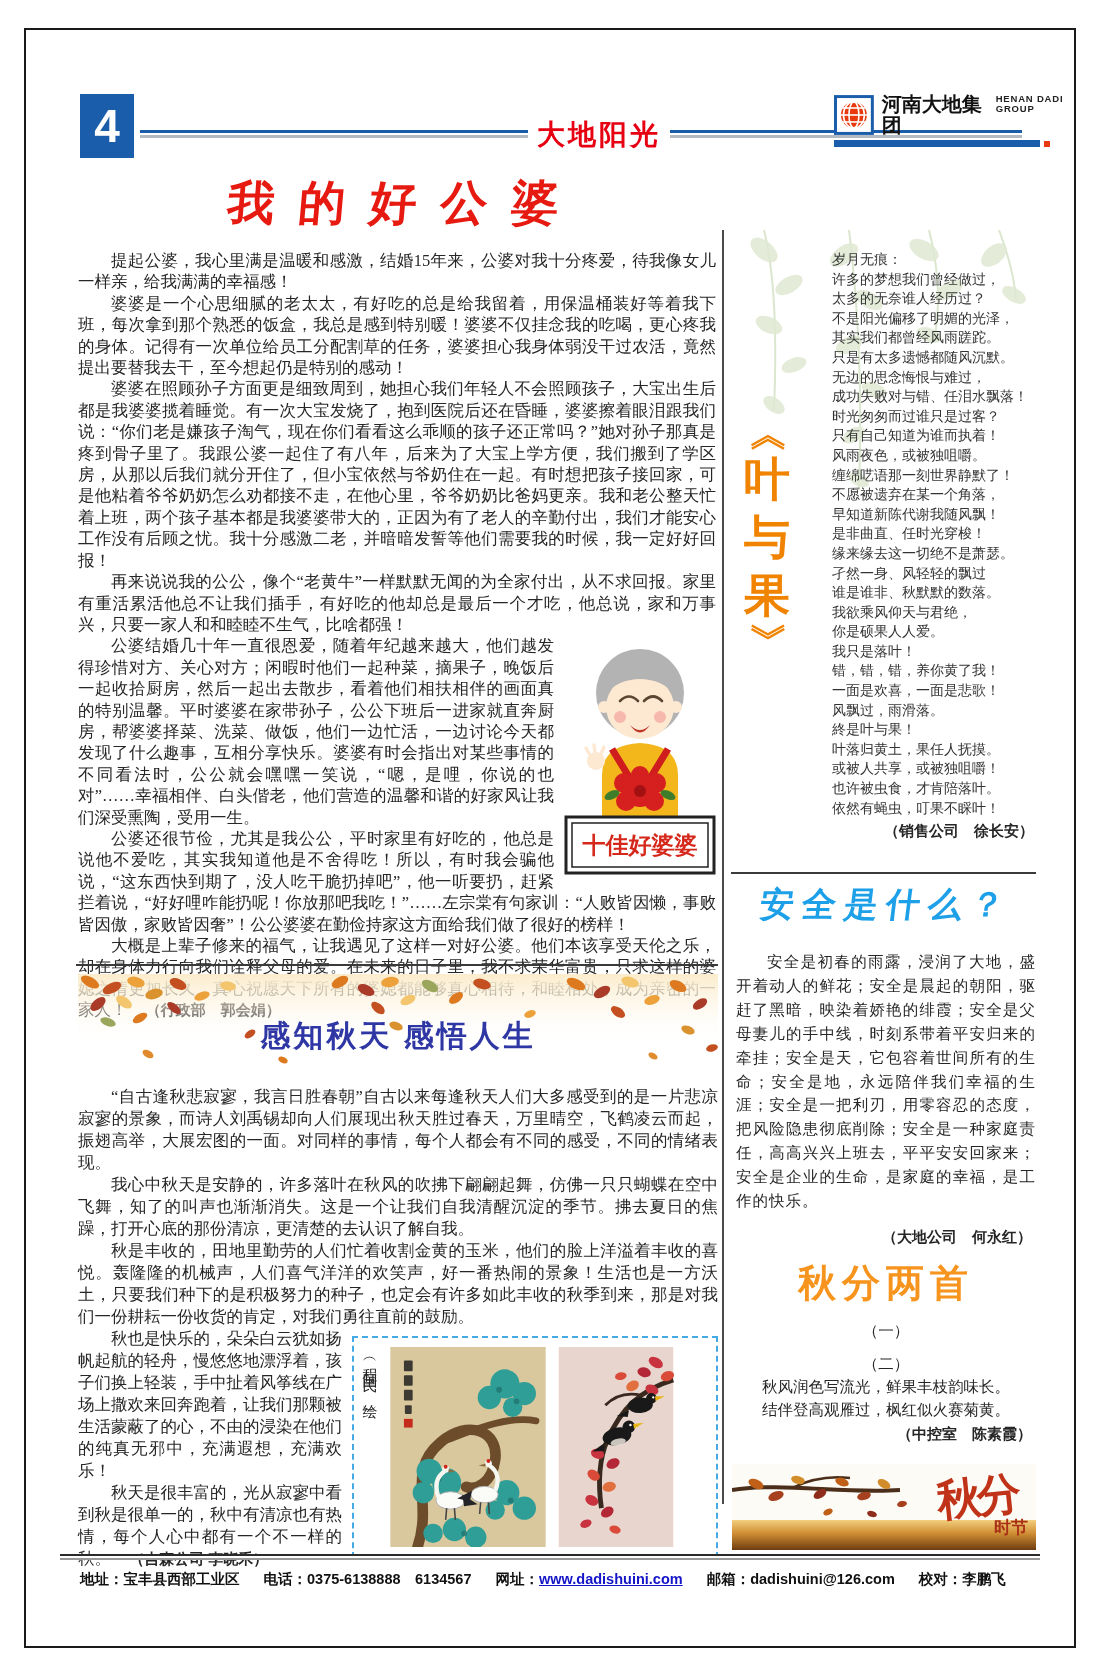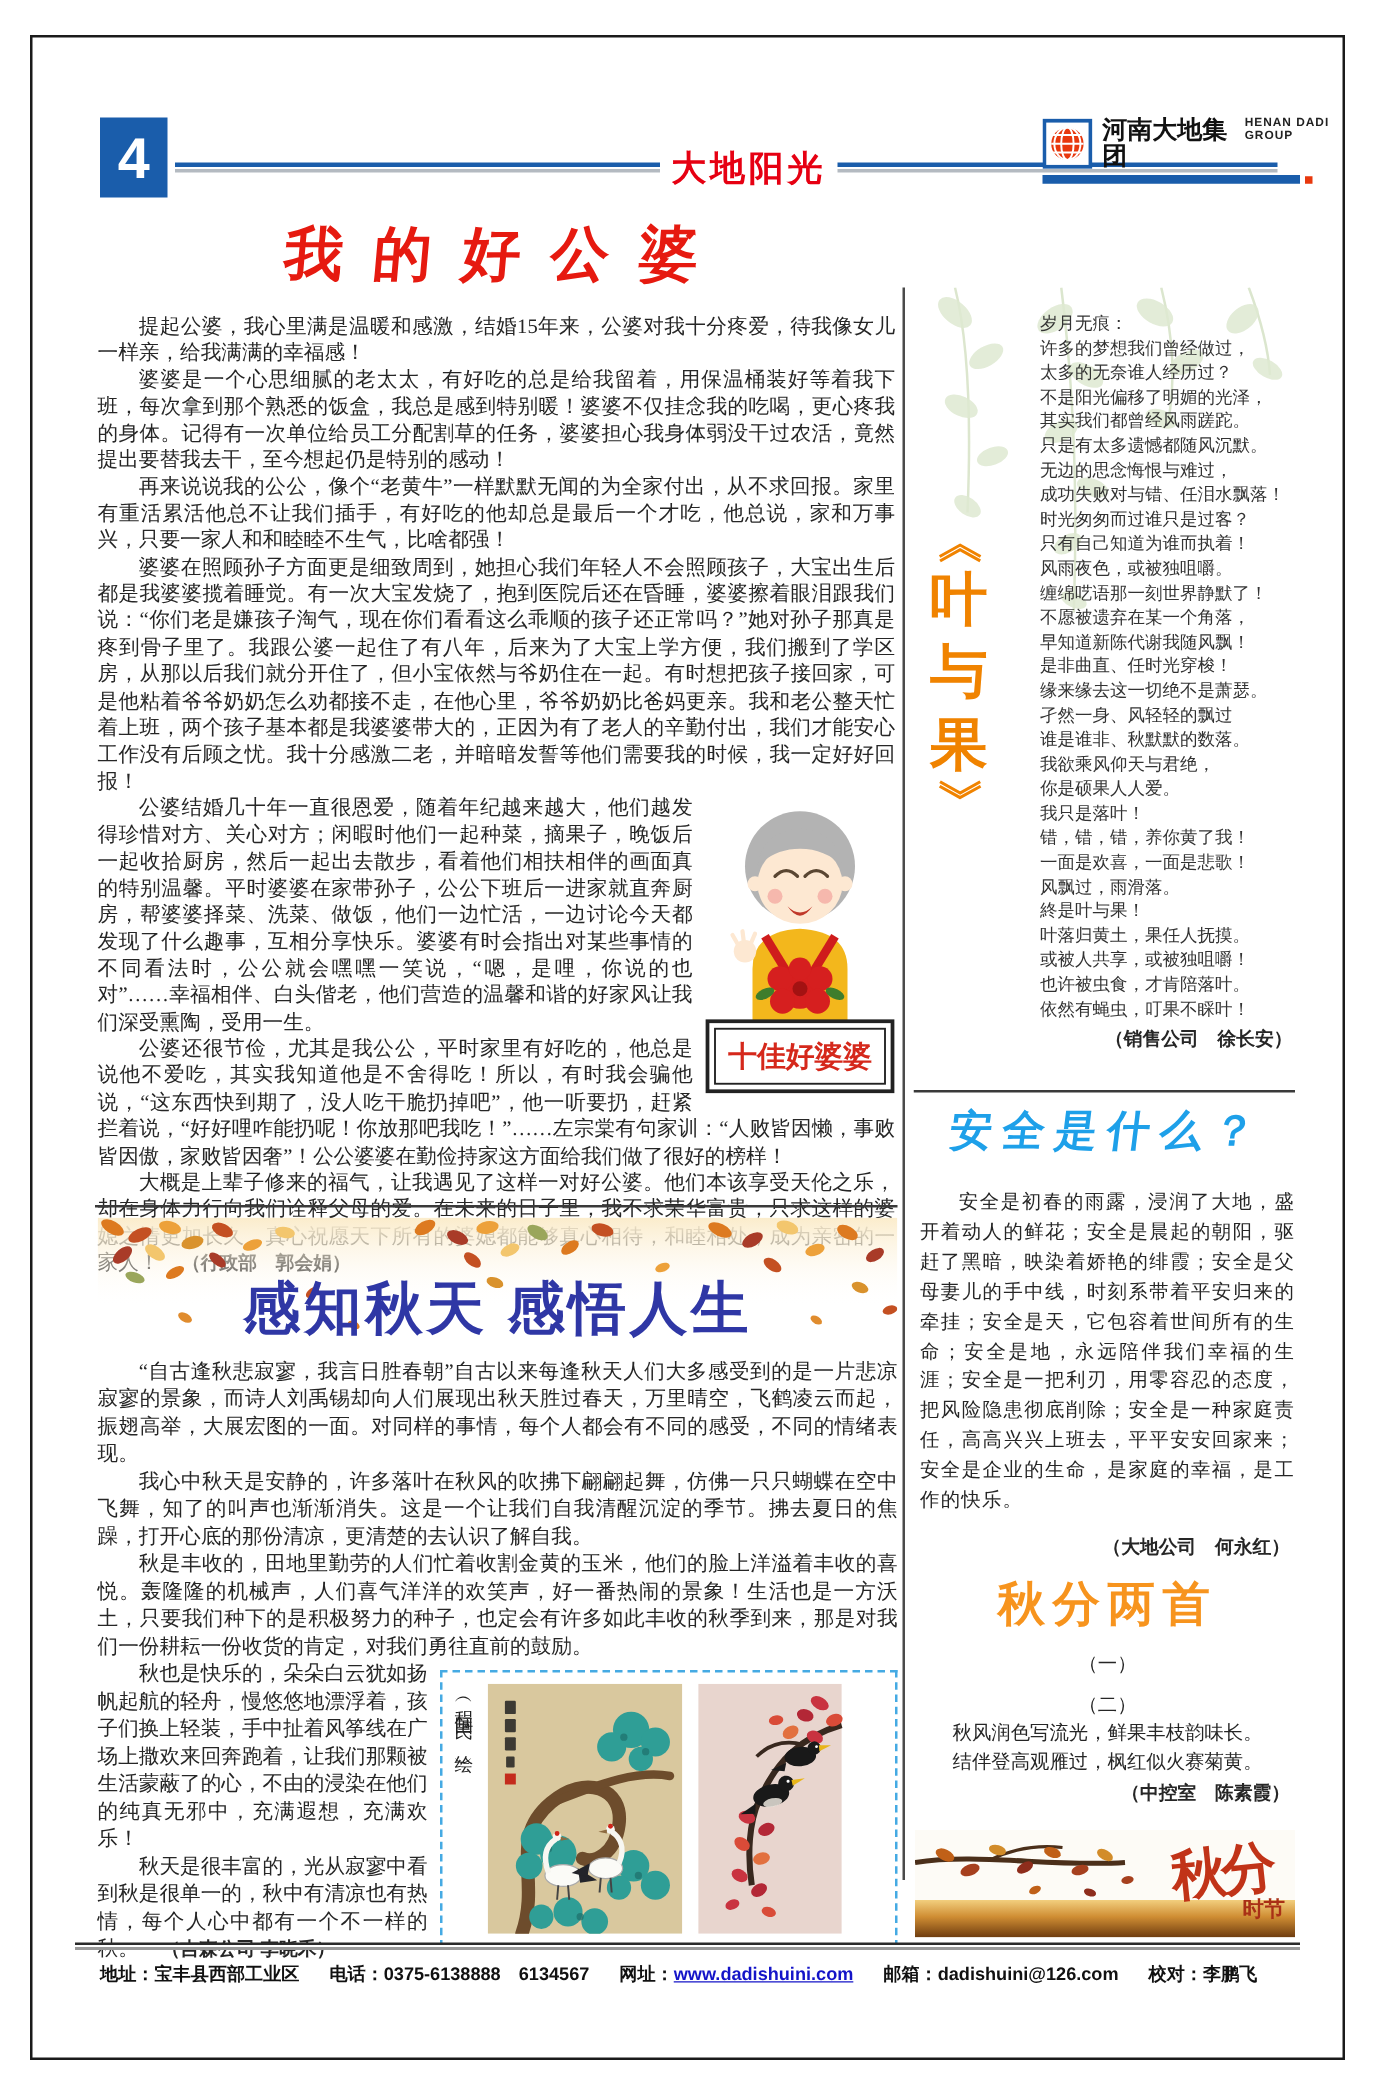--- a/index.html
+++ b/index.html
@@ -31,21 +31,21 @@
   .article-main{position:absolute;left:78px;top:250px;width:638px;}
   .para{margin:0;font-size:16.5px;line-height:21.4px;text-align:justify;text-indent:2em;}
   .attr{font-family:"Liberation Sans",sans-serif;font-weight:bold;font-size:15px;margin-left:14px;white-space:nowrap;}
   .grandma-box{float:right;width:152px;height:240px;margin:2px 0 2px 10px;}
   .h-divider-left{position:absolute;left:76px;top:964px;width:642px;border-top:2px solid #3a3a3a;}
 
   
   .article-autumn{position:absolute;left:78px;top:974px;width:640px;}
   .autumn-banner{position:relative;height:104px;margin-bottom:8px;overflow:hidden;}
   .autumn-banner-title{position:absolute;left:0;right:0;top:42px;text-align:center;color:#2f37a5;
-       font-family:"Liberation Sans",sans-serif;font-weight:900;font-size:46px;letter-spacing:3px;}
+       font-family:"Liberation Sans",sans-serif;font-weight:900;font-size:30px;letter-spacing:3px;}
   .apara{margin:0;font-size:16.5px;line-height:22px;text-align:justify;text-indent:2em;}
   .paintings-box{float:right;width:366px;height:222px;box-sizing:border-box;border:2px dashed #45aae3;
        margin:8px 0 4px 10px;display:flex;align-items:center;gap:9px;padding:7px 6px;background:#fff;}
   .caption-vertical{writing-mode:vertical-rl;font-size:15px;letter-spacing:5px;color:#222;height:190px;}
 
   
   .v-divider{position:absolute;left:722px;top:230px;height:1274px;border-left:2px solid #4a4a4a;}
 
   
   .leaf-block{position:absolute;left:734px;top:230px;width:304px;height:636px;}
@@ -114,22 +114,22 @@
   <div class="logo-bar"></div>
   <div class="logo-dot"></div>
 
   <div class="main-title">我的好公婆</div>
 
   <section class="article-main">
     <div>
 
     <p class="para">提起公婆，我心里满是温暖和感激，结婚15年来，公婆对我十分疼爱，待我像女儿一样亲，给我满满的幸福感！</p>
         <p class="para">婆婆是一个心思细腻的老太太，有好吃的总是给我留着，用保温桶装好等着我下班，每次拿到那个熟悉的饭盒，我总是感到特别暖！婆婆不仅挂念我的吃喝，更心疼我的身体。记得有一次单位给员工分配割草的任务，婆婆担心我身体弱没干过农活，竟然提出要替我去干，至今想起仍是特别的感动！</p>
+        <p class="para">婆婆在照顾孙子方面更是细致周到，她担心我们年轻人不会照顾孩子，大宝出生后都是我婆婆揽着睡觉。有一次大宝发烧了，抱到医院后还在昏睡，婆婆擦着眼泪跟我们说：“你们老是嫌孩子淘气，现在你们看看这么乖顺的孩子还正常吗？”她对孙子那真是疼到骨子里了。我跟公婆一起住了有八年，后来为了大宝上学方便，我们搬到了学区房，从那以后我们就分开住了，但小宝依然与爷奶住在一起。有时想把孩子接回家，可是他粘着爷爷奶奶怎么劝都接不走，在他心里，爷爷奶奶比爸妈更亲。我和老公整天忙着上班，两个孩子基本都是我婆婆带大的，正因为有了老人的辛勤付出，我们才能安心工作没有后顾之忧。我十分感激二老，并暗暗发誓等他们需要我的时候，我一定好好回报！</p>
         <p class="para">再来说说我的公公，像个“老黄牛”一样默默无闻的为全家付出，从不求回报。家里有重活累活他总不让我们插手，有好吃的他却总是最后一个才吃，他总说，家和万事兴，只要一家人和和睦睦不生气，比啥都强！</p>
-        <p class="para">婆婆在照顾孙子方面更是细致周到，她担心我们年轻人不会照顾孩子，大宝出生后都是我婆婆揽着睡觉。有一次大宝发烧了，抱到医院后还在昏睡，婆婆擦着眼泪跟我们说：“你们老是嫌孩子淘气，现在你们看看这么乖顺的孩子还正常吗？”她对孙子那真是疼到骨子里了。我跟公婆一起住了有八年，后来为了大宝上学方便，我们搬到了学区房，从那以后我们就分开住了，但小宝依然与爷奶住在一起。有时想把孩子接回家，可是他粘着爷爷奶奶怎么劝都接不走，在他心里，爷爷奶奶比爸妈更亲。我和老公整天忙着上班，两个孩子基本都是我婆婆带大的，正因为有了老人的辛勤付出，我们才能安心工作没有后顾之忧。我十分感激二老，并暗暗发誓等他们需要我的时候，我一定好好回报！</p>
       </div>
     <div class="grandma-box">
       <svg width="152" height="240" viewBox="0 0 152 240">
         <g>
           <circle cx="76" cy="56" r="44" fill="#b3b3b3"></circle>
           <ellipse cx="76" cy="70" rx="34" ry="32" fill="#fde8d2"></ellipse>
           <path d="M42,56 Q46,28 76,26 Q106,28 110,56 Q96,42 76,42 Q56,42 42,56 Z" fill="#b3b3b3"></path>
           <circle cx="40" cy="70" r="6" fill="#fde8d2"></circle>
             <circle cx="112" cy="70" r="6" fill="#fde8d2"></circle>
           <path d="M56,64 q9,-9 18,0" stroke="#5a4632" stroke-width="2.6" fill="none" stroke-linecap="round"></path>

